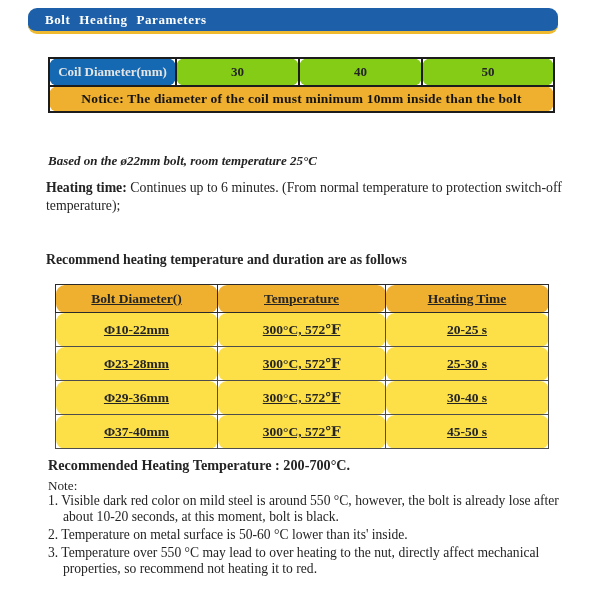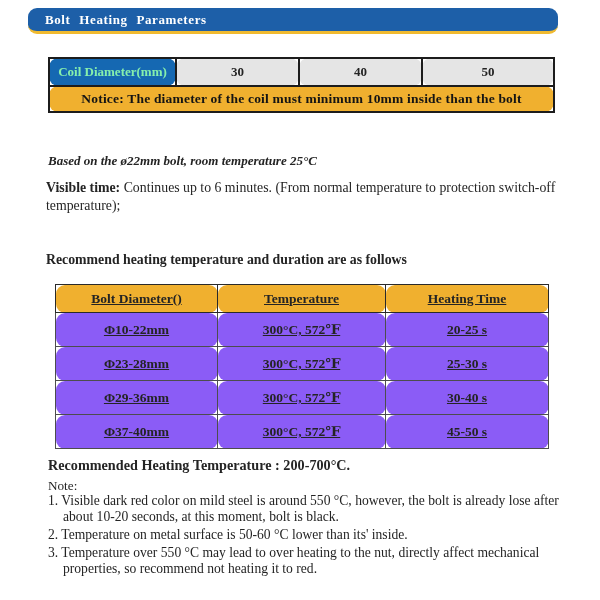--- a/index.html
+++ b/index.html
@@ -21,27 +21,27 @@
   .titlebar-text {
     display:block; color:#ffffff; font-weight:bold; font-size:13px;
     line-height:24px; padding-left:17px; letter-spacing:0.6px; word-spacing:5px;
   }
 
   
   table { border-collapse:collapse; table-layout:fixed; }
   .coil-table { position:absolute; left:48px; top:57px; width:505px; }
   .coil-table td {
     border:2px solid #1c1c1c; height:28px; text-align:center;
-    font-size:13px; font-weight:bold; background:#e5e5e5;
+    font-size:13px; font-weight:bold; background:#84cc16;
   }
   .coil-table .c1 { width:127px; }
   .coil-table .c2 { width:123px; }
   .coil-table .c3 { width:123px; }
   .coil-table .c4 { width:132px; }
-  .coil-table td.blue { background:#1568b2; color:#86efac; }
+  .coil-table td.blue { background:#1568b2; color:#e5e5e5; }
   .coil-table td.notice {
     background:#f0b02f; color:#141414; font-size:13.5px; height:26px;
     letter-spacing:0.2px;
   }
 
   
   .based-note {
     position:absolute; left:48px; top:153px; width:520px;
     font-style:italic; font-weight:bold; font-size:13px;
   }
@@ -51,21 +51,21 @@
   .para-capacity { top:227px; }
   .recommend-heading {
     position:absolute; left:46px; top:252px; width:522px;
     font-weight:bold; font-size:13.8px;
   }
 
   
   .rec-table { position:absolute; left:55px; top:284px; width:493px;text-decoration:underline; }
   .rec-table td {
     border:1.5px solid #4d4d4d; text-align:center;
-    font-size:13.5px; font-weight:600; height:34px; background:#8b5cf6;
+    font-size:13.5px; font-weight:600; height:34px; background:#fde047;
   }
   .rec-table .r1 { width:162px; }
   .rec-table .r2 { width:168px; }
   .rec-table .r3 { width:163px; }
   .rec-table tr.head td {
     background:#f0b02f; font-weight:bold; height:28px; border-color:#2a2a2a;
     font-size:13.5px;
   }
 
   
@@ -95,21 +95,21 @@
       <td class="c4">50</td>
     </tr>
     <tr>
       <td class="notice" colspan="4">Notice: The diameter of the coil must minimum 10mm inside than the bolt</td>
     </tr>
   </tbody>
     </table>
 
   <p class="based-note">Based on the ø22mm bolt, room temperature 25°C</p>
 
-  <p class="para para-heating"><span class="lbl">Visible time:</span><span> Continues up to 6 minutes. (From normal temperature to protection switch-off temperature);</span></p>
+  <p class="para para-heating"><span class="lbl">Heating time:</span><span> Continues up to 6 minutes. (From normal temperature to protection switch-off temperature);</span></p>
 
 
   <p class="recommend-heading">Recommend heating temperature and duration are as follows</p>
 
   <table class="rec-table">
     <tbody>
         <tr class="head">
       <td class="r1">Bolt Diameter()</td>
       <td class="r2">Temperature</td>
       <td class="r3">Heating Time</td>

